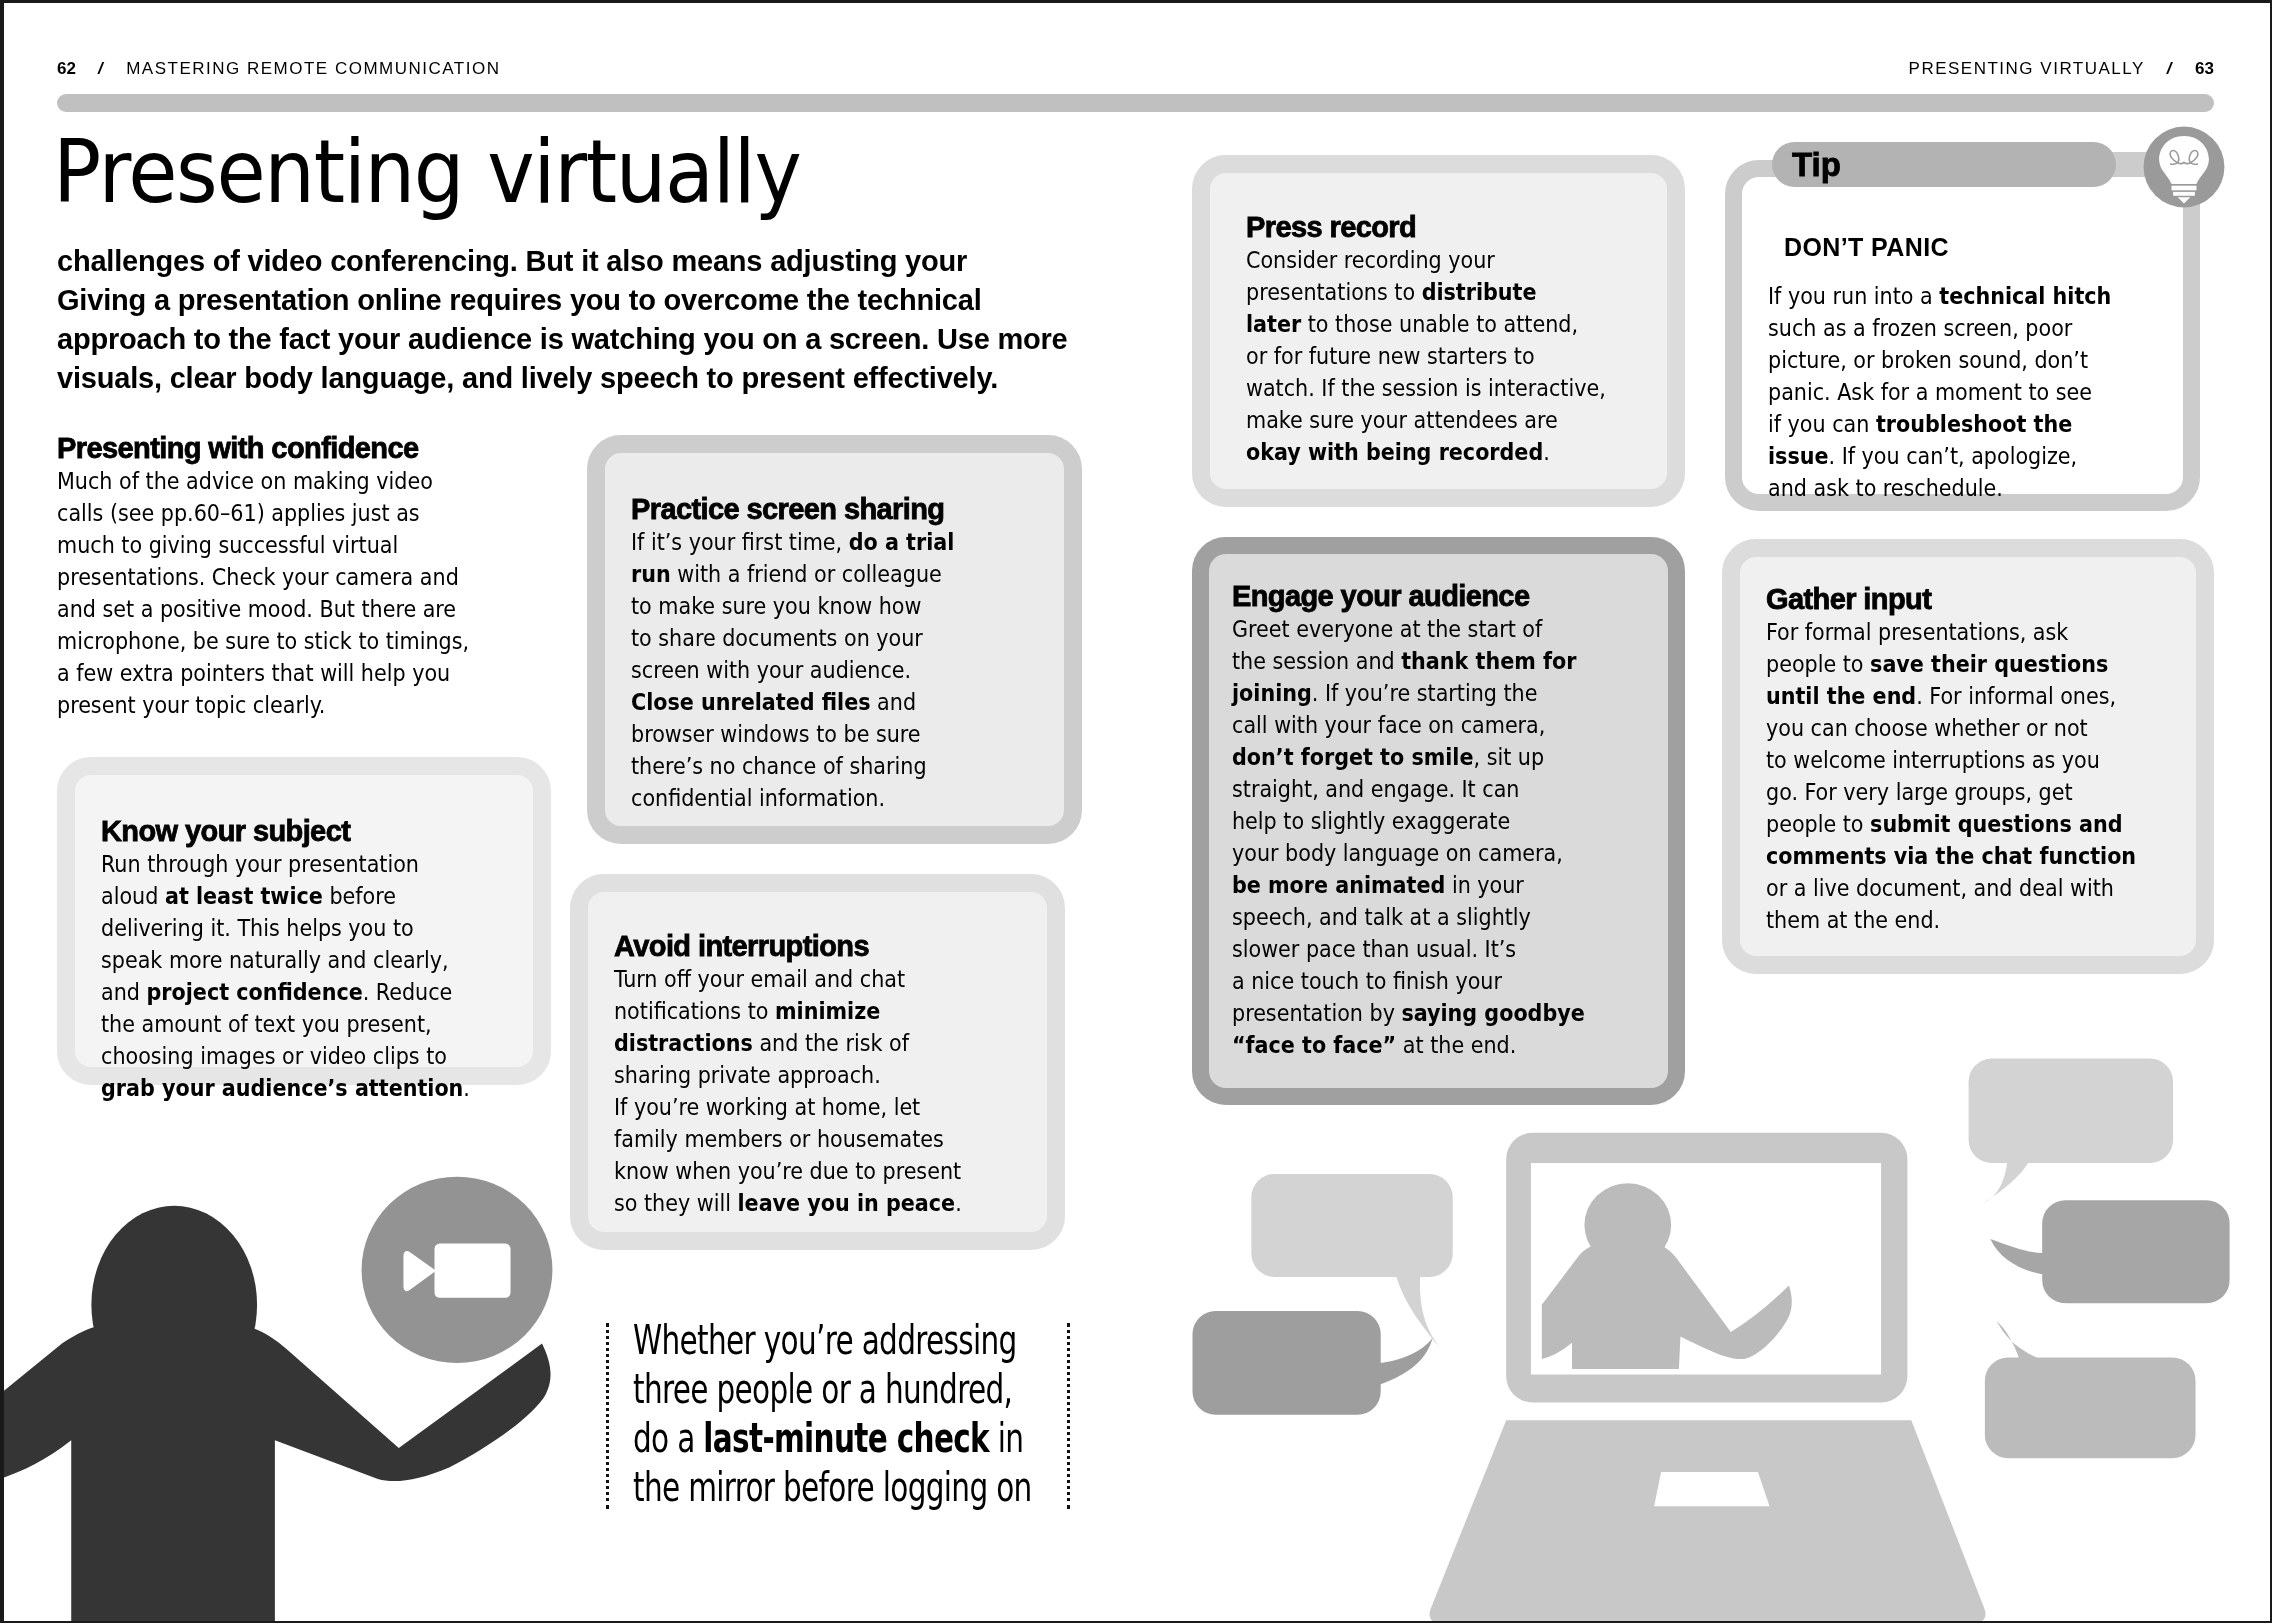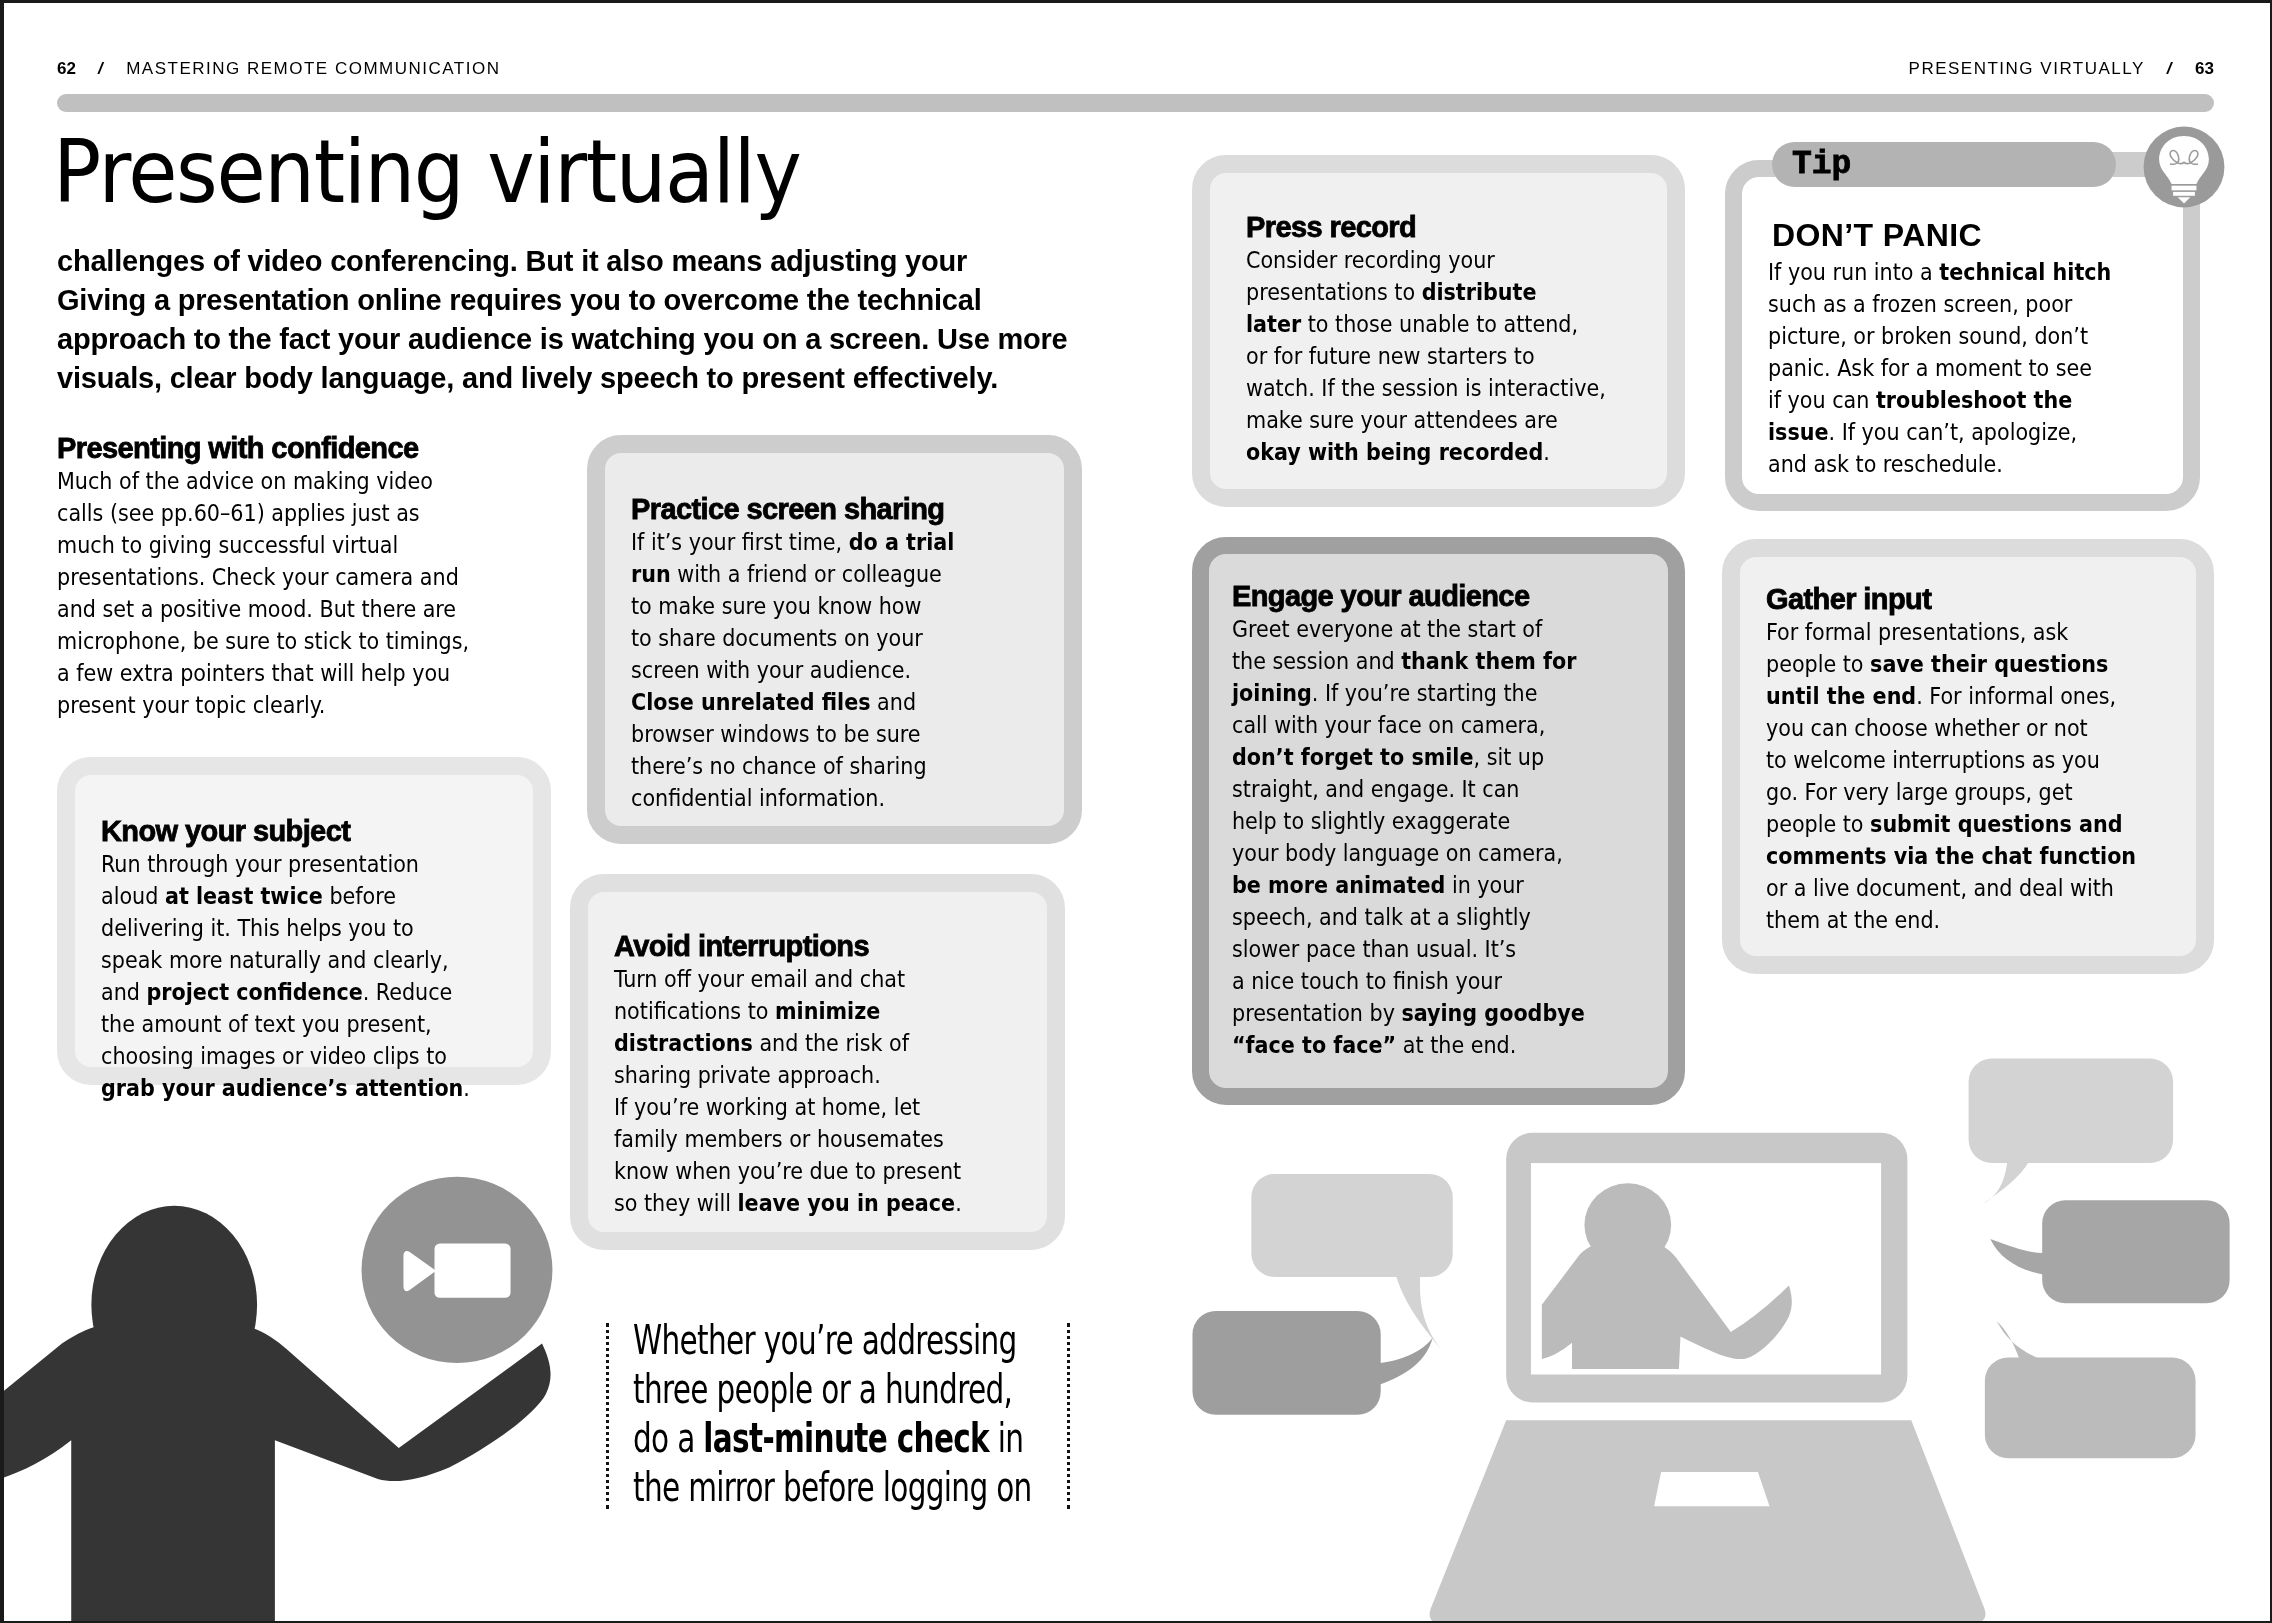--- a/index.html
+++ b/index.html
@@ -70,29 +70,29 @@
   .box-press    { left: 1192px; top: 155px; width: 493px; height: 352px; border-color: #dcdcdc; background: #f0f0f0; }
   .box-engage   { left: 1192px; top: 537px; width: 493px; height: 568px; border-color: #a0a0a0; background: #dadada; border-width: 17px; }
   .box-gather   { left: 1722px; top: 539px; width: 492px; height: 435px; border-color: #dcdcdc; background: #f0f0f0; }
   .box-tip      { left: 1725px; top: 160px; width: 475px; height: 351px; border-color: #cccccc; background: #ffffff; border-width: 17px; }
 
   .tip-pill {
     position: absolute; left: 1772px; top: 142px; width: 344px; height: 45px;
     background: #b3b3b3; border-radius: 22.5px; z-index: 2;
   }
   .tip-pill span {
-    position: absolute; left: 20px; top: 3.1px; font-family: Liberation Mono, monospace;
+    position: absolute; left: 20px; top: 3.1px; font-family: Liberation Sans, sans-serif;
     font-weight: 900; font-size: 33px; line-height: 39px; -webkit-text-stroke: 0.8px #000;
   }
   .tip-connector { position: absolute; left: 2106px; top: 152px; width: 46px; height: 23px; background: #cccccc; z-index: 1; }
   .bulb { position: absolute; left: 2142px; top: 125px; width: 84px; height: 84px; z-index: 3; }
 
   .tip-title {
-    font-family: "Liberation Sans", sans-serif; font-weight: bold; font-size: 32px;
-    line-height: 34px; margin: 4px; letter-spacing: 0.4px;
+    font-family: "Liberation Sans", sans-serif; font-weight: bold; font-size: 25px;
+    line-height: 34px; margin: 16px; letter-spacing: 0.4px;
   }
 
   
   .quote {
     position: absolute; left: 633px; top: 1316px; width: 434px;
     font-family: "DejaVu Sans Condensed", "DejaVu Sans", sans-serif;
     font-size: 40px; line-height: 49px; letter-spacing: -0.8px;
   }
   .quote .line { display: block; white-space: nowrap; transform: scaleX(0.82); transform-origin: left center; }
   .quote b { font-weight: bold; }

